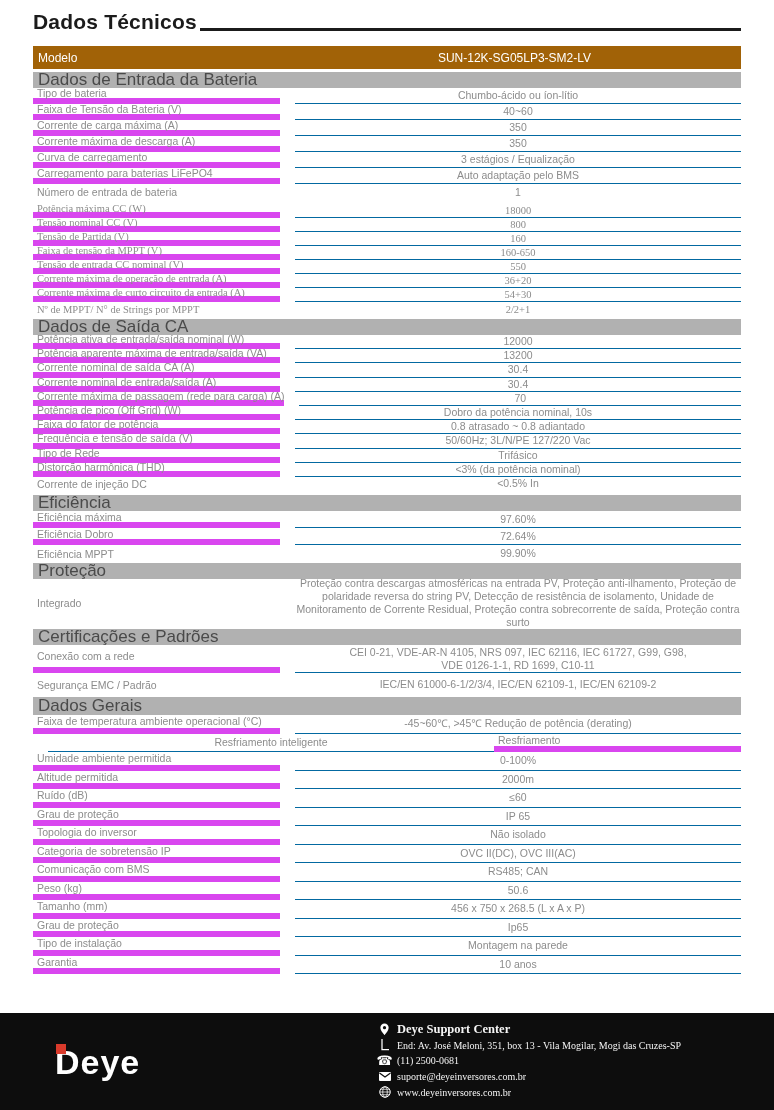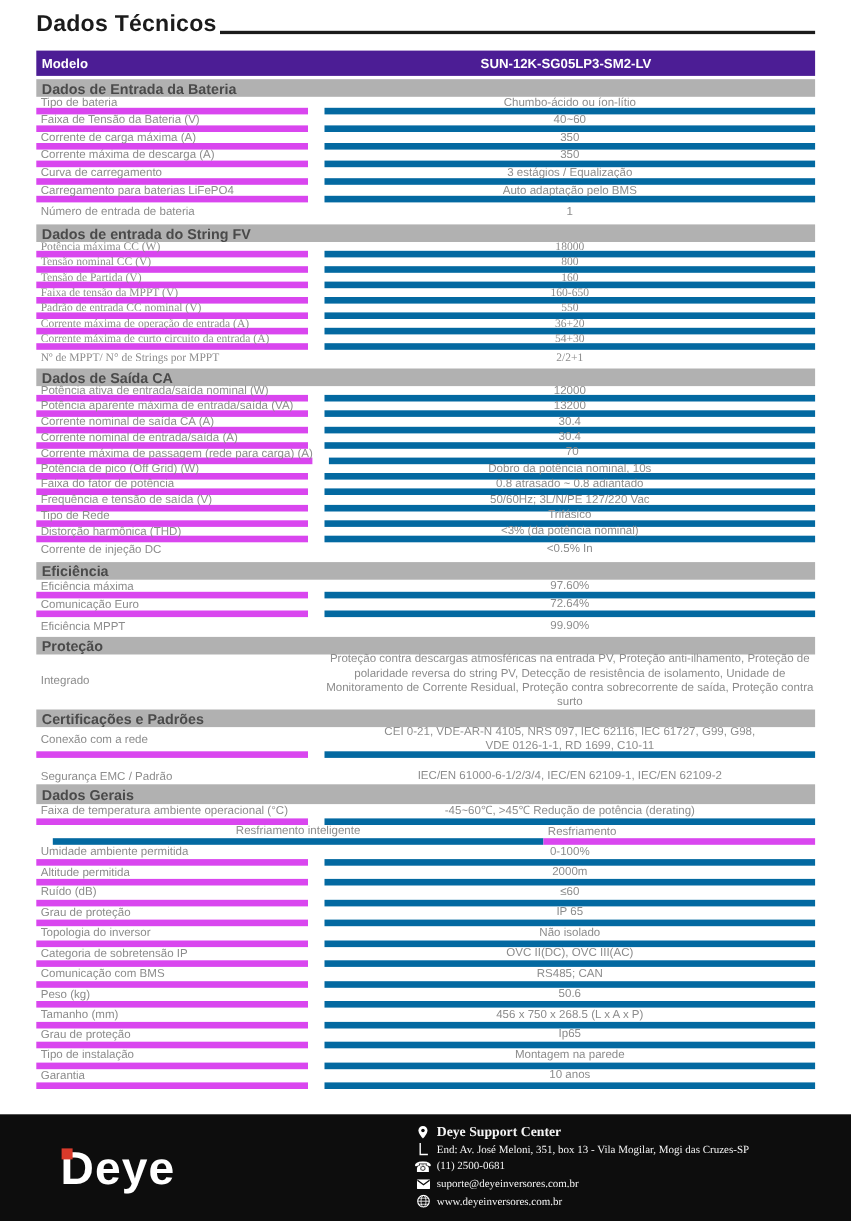--- a/index.html
+++ b/index.html
@@ -9,56 +9,56 @@
     font-family:"Liberation Sans", sans-serif; overflow:hidden; margin:0 auto;
   }
   .content { position:absolute; left:33px; top:0; width:708px; }
 
   
   .title-wrap { display:flex; align-items:flex-end; height:34px; padding-top:27px; }
   .page-title { font-size:21px; font-weight:bold; color:#1b1b1b; letter-spacing:0.2px; line-height:24px; }
   .title-rule { flex:1; height:3.5px; background:#1b1b1b; margin:0 0 3px 3px; }
 
   
-  .model-bar { margin-top:12px; height:23px; background:#4c1d95; color:#ffffff;
-    display:flex; align-items:center; font-size:12px; font-weight:bold;justify-content:center; }
+  .model-bar { margin-top:12px; height:23px; background:#a16207; color:#ffffff;
+    display:flex; align-items:center; font-size:12px; font-weight:normal;justify-content:center; }
   .model-bar .mlabel { width:247px; padding-left:5px; }
   .model-bar .mvalue { flex:1; text-align:center; padding-left:8px; }
 
   
-  .section-bar { height:16px; background:#b1b1b1; color:#4a4a4a; font-weight:bold;
-    font-size:13px; display:flex; align-items:center; padding-left:5px; }
+  .section-bar { height:16px; background:#b1b1b1; color:#4a4a4a; font-weight:normal;
+    font-size:17px; display:flex; align-items:center; padding-left:5px; }
   .t-row { display:flex; }
   .cell { box-sizing:border-box; color:#8c8c8c; font-size:10.5px; }
   .cell.label { flex:0 0 247px; display:flex; align-items:center; padding-left:4px;
     border-bottom:6px solid #d946ef; white-space:nowrap; }
   .cell.value { flex:1; margin-left:15px; display:flex; align-items:center; justify-content:center;
-    text-align:center; border-bottom:6px solid #0369a1; white-space:pre-line; line-height:13px; }
+    text-align:center; border-bottom:1px solid #0369a1; white-space:pre-line; line-height:13px; }
 
   .section:nth-child(1) { margin-top:3px; }
   .section:nth-child(1) .t-row { height:16px; }
   .section:nth-child(2) { margin-top:4px; }
   .section:nth-child(2) .t-row { height:14px;font-family:Liberation Serif, serif; }
   .section:nth-child(3) { margin-top:3px; }
   .section:nth-child(3) .t-row { height:14.2px; }
   .section:nth-child(4) { margin-top:4px; }
   .section:nth-child(4) .t-row { height:17px; }
   .section:nth-child(5) { margin-top:1px; }
   .section:nth-child(5) .t-row { height:48px; }
   .section:nth-child(6) { margin-top:2px; }
   .section:nth-child(6) .t-row { height:28px; }
-  .section:nth-child(6) .t-row:nth-child(3) { height:23px;align-items:flex-end; }
+  .section:nth-child(6) .t-row:nth-child(3) { height:23px; }
   .section:nth-child(7) { margin-top:1px; }
   .section:nth-child(7) .section-bar { height:18px; }
   .section:nth-child(7) .t-row { height:18.5px; }
   .section:not(:last-child) .t-row:last-child .cell { border-bottom:none; }
 
   
   .footer { position:absolute; left:0; bottom:0; width:774px; height:97px; background:#0d0d0d; }
-  .logo { position:absolute; left:55px; top:28px; color:#ffffff; font-size:42px;
+  .logo { position:absolute; left:55px; top:28px; color:#ffffff; font-size:34px;
     font-weight:bold; line-height:42px; letter-spacing:1px; }
   .logo-sq { position:absolute; left:56px; top:31px; width:10px; height:10px; background:#d93a2b; }
   .contact { position:absolute; left:377px; top:9px; color:#f5f5f5; }
   .c-line { display:flex; align-items:center; height:15.6px;font-family:Liberation Serif, serif; }
   .c-line .ic { width:15px; display:flex; justify-content:center; align-items:center; }
   .c-line .txt { margin-left:5px; font-size:10px; }
   .c-line.first .txt { font-weight:bold; font-size:12.5px; }
   .phone-glyph { font-size:13px; color:#ffffff; line-height:13px; }
 </style>
 </head>
@@ -103,39 +103,38 @@
           <div class="t-row">
             <div class="cell label">Carregamento para baterias LiFePO4</div>
             <div class="cell value">Auto adaptação pelo BMS</div>
           </div>
           <div class="t-row">
             <div class="cell label">Número de entrada de bateria</div>
             <div class="cell value">1</div>
           </div>
         </div>
         <div class="section">
-          <div class="section-bar">Dados de entrada do String FV</div>
           <div class="t-row">
             <div class="cell label">Potência máxima CC (W)</div>
             <div class="cell value">18000</div>
           </div>
           <div class="t-row">
             <div class="cell label">Tensão nominal CC (V)</div>
             <div class="cell value">800</div>
           </div>
           <div class="t-row">
             <div class="cell label">Tensão de Partida (V)</div>
             <div class="cell value">160</div>
           </div>
           <div class="t-row">
             <div class="cell label">Faixa de tensão da MPPT (V)</div>
             <div class="cell value">160-650</div>
           </div>
           <div class="t-row">
-            <div class="cell label">Padrão de entrada CC nominal (V)</div>
+            <div class="cell label">Tensão de entrada CC nominal (V)</div>
             <div class="cell value">550</div>
           </div>
           <div class="t-row">
             <div class="cell label">Corrente máxima de operação de entrada (A)</div>
             <div class="cell value">36+20</div>
           </div>
           <div class="t-row">
             <div class="cell label">Corrente máxima de curto circuito da entrada (A)</div>
             <div class="cell value">54+30</div>
           </div>
@@ -191,21 +190,21 @@
             <div class="cell value">&lt;0.5% In</div>
           </div>
         </div>
         <div class="section">
           <div class="section-bar">Eficiência</div>
           <div class="t-row">
             <div class="cell label">Eficiência máxima</div>
             <div class="cell value">97.60%</div>
           </div>
           <div class="t-row">
-            <div class="cell label">Comunicação Euro</div>
+            <div class="cell label">Eficiência Dobro</div>
             <div class="cell value">72.64%</div>
           </div>
           <div class="t-row">
             <div class="cell label">Eficiência MPPT</div>
             <div class="cell value">99.90%</div>
           </div>
         </div>
         <div class="section">
           <div class="section-bar">Proteção</div>
           <div class="t-row">

